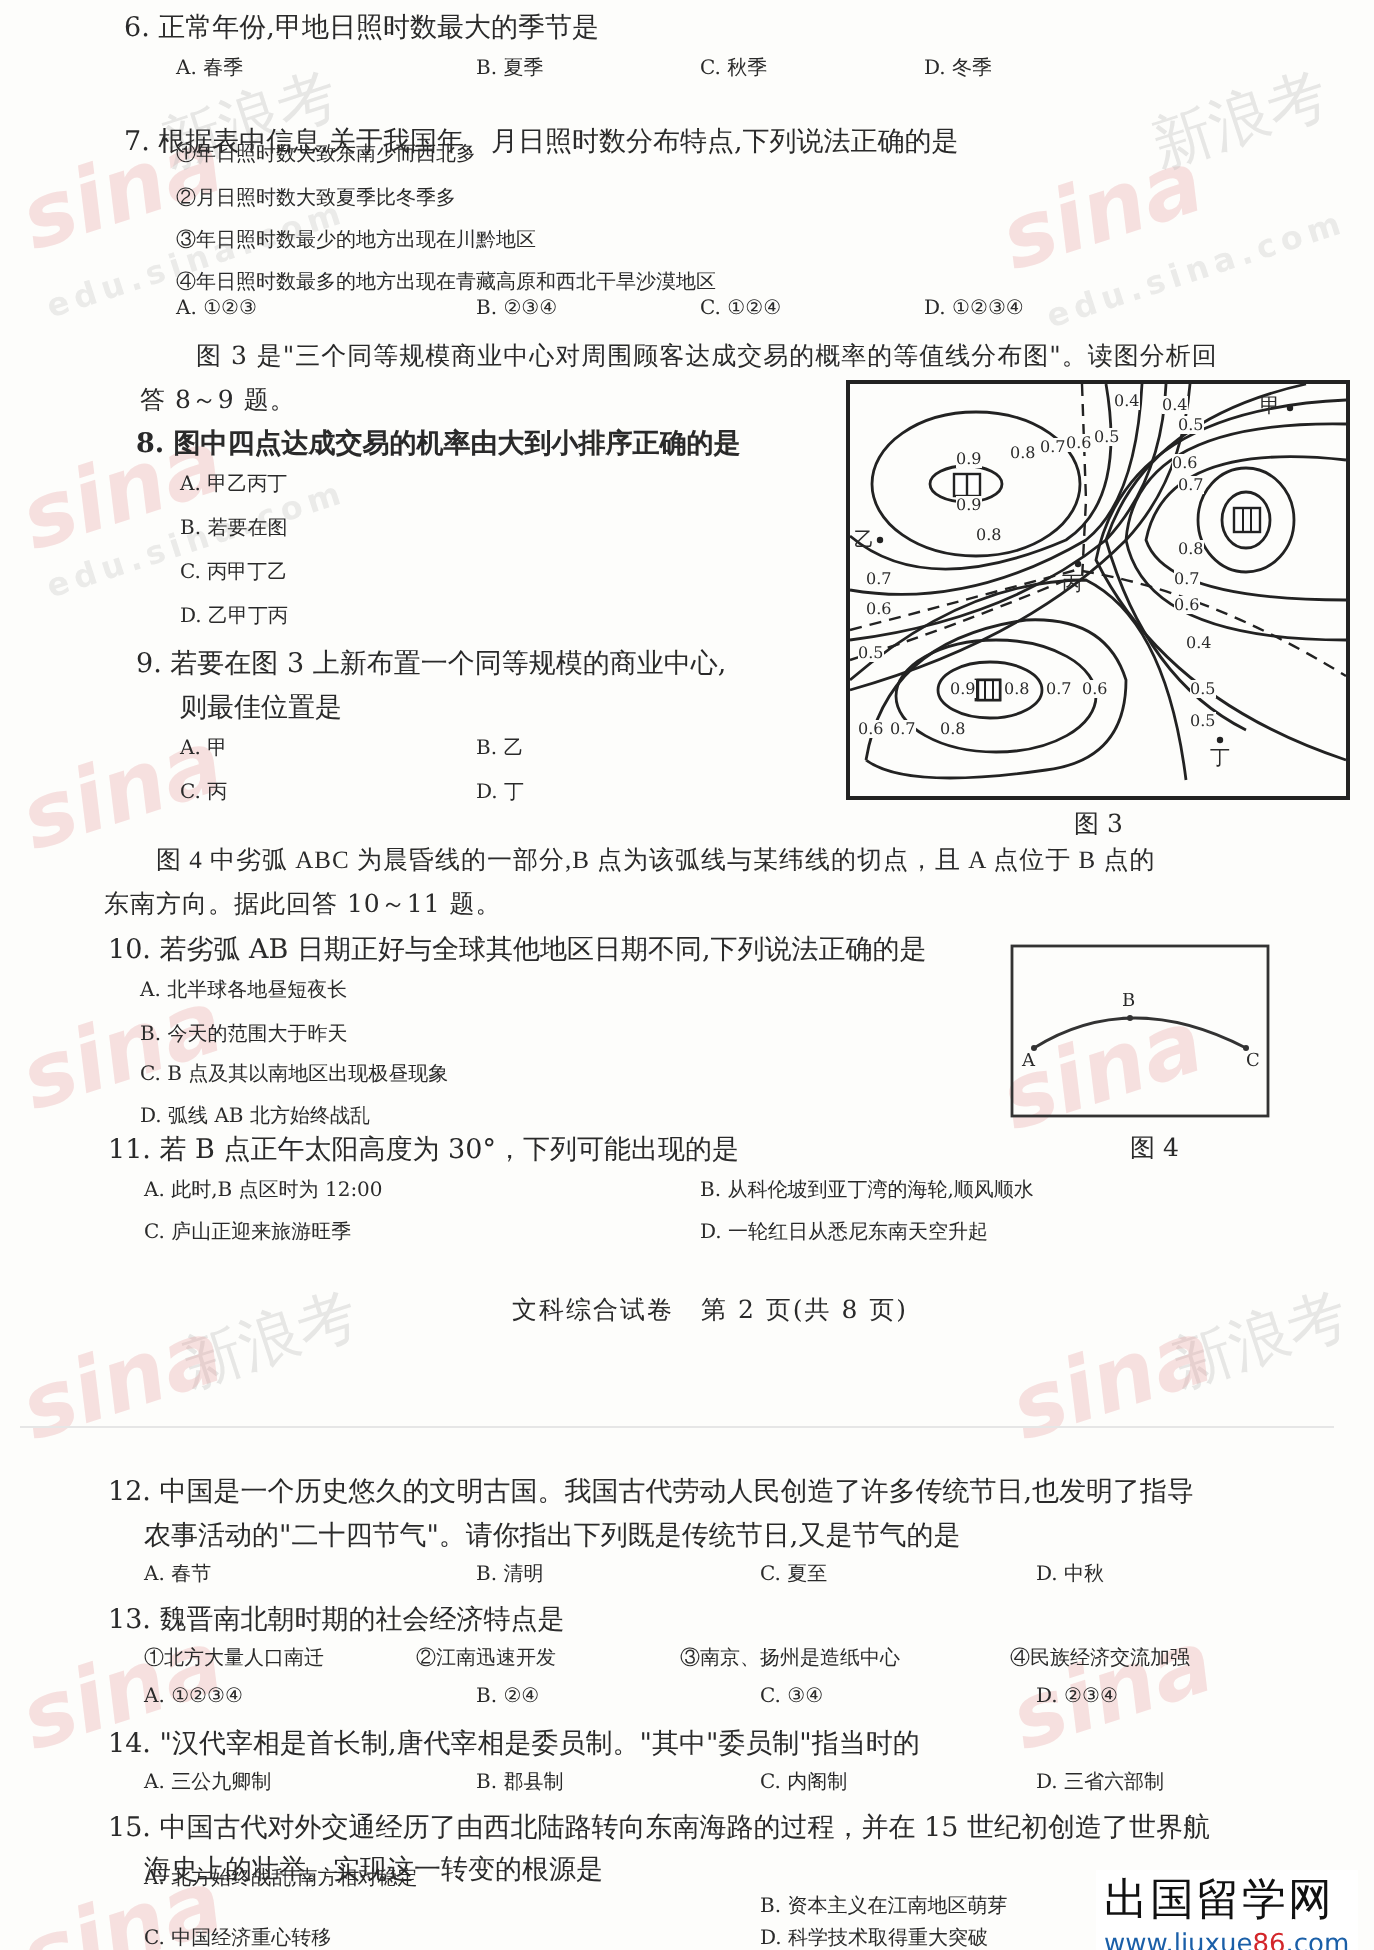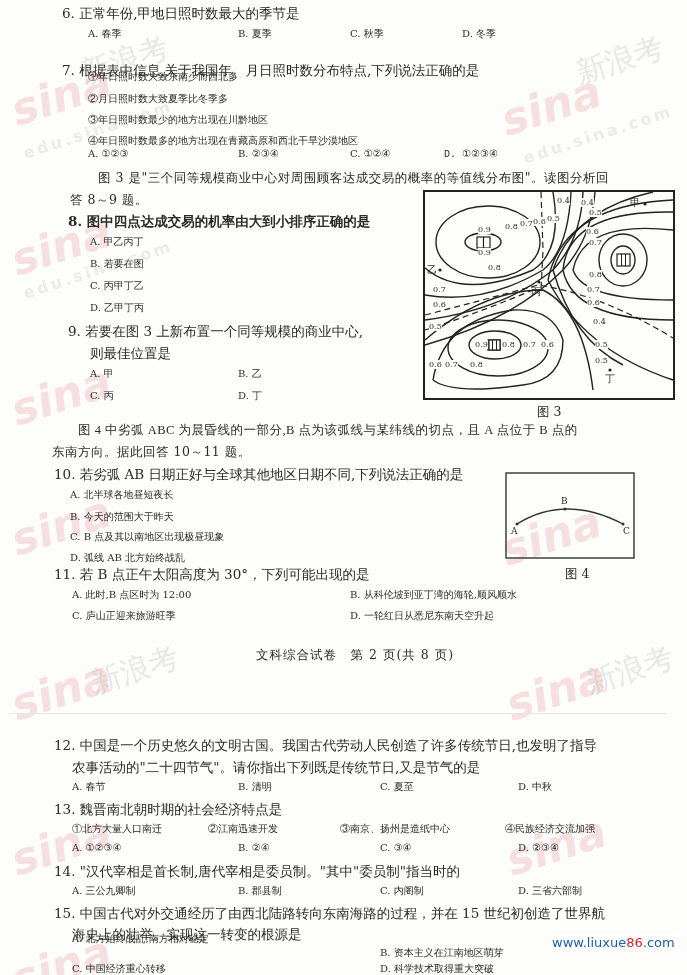--- a/index.html
+++ b/index.html
@@ -54,21 +54,21 @@
 <div class="abs opt" style="left:462px;top:27px;">D.  冬季</div>
 
 <div class="abs q" style="left:62px;top:62px;">7.  根据表中信息,关于我国年、月日照时数分布特点,下列说法正确的是</div>
 <div class="abs opt" style="left:88px;top:70px;">①年日照时数大致东南少而西北多</div>
 <div class="abs opt" style="left:88px;top:92px;">②月日照时数大致夏季比冬季多</div>
 <div class="abs opt" style="left:88px;top:113px;">③年日照时数最少的地方出现在川黔地区</div>
 <div class="abs opt" style="left:88px;top:134px;">④年日照时数最多的地方出现在青藏高原和西北干旱沙漠地区</div>
 <div class="abs opt" style="left:88px;top:148px;">A.  ①②③</div>
 <div class="abs opt" style="left:238px;top:148px;">B.  ②③④</div>
 <div class="abs opt" style="left:350px;top:148px;">C.  ①②④</div>
-<div class="abs opt" style="left:444px;top:148px;font-family:Liberation Mono, monospace;">D.  ①②③④</div>
+<div class="abs opt" style="left:462px;top:148px;">D.  ①②③④</div>
 
 <div class="abs intro" style="left:98px;top:170px;">图 3 是"三个同等规模商业中心对周围顾客达成交易的概率的等值线分布图"。读图分析回</div>
 <div class="abs intro" style="left:70px;top:192px;">答 8～9 题。</div>
 
 <div class="abs q" style="left:68px;top:213px;font-weight:bold;">8.  图中四点达成交易的机率由大到小排序正确的是</div>
 <div class="abs opt" style="left:90px;top:235px;">A.  甲乙丙丁</div>
 <div class="abs opt" style="left:90px;top:257px;">B.  若要在图</div>
 <div class="abs opt" style="left:90px;top:279px;">C.  丙甲丁乙</div>
 <div class="abs opt" style="left:90px;top:301px;">D.  乙甲丁丙</div>
 
@@ -215,14 +215,15 @@
 <div class="abs opt" style="left:518px;top:884px;">D.  三省六部制</div>
 
 <div class="abs q" style="left:54px;top:905px;">15.  中国古代对外交通经历了由西北陆路转向东南海路的过程，并在 15 世纪初创造了世界航</div>
 <div class="abs q" style="left:72px;top:926px;">海史上的壮举。实现这一转变的根源是</div>
 <div class="abs opt" style="left:72px;top:932px;">A.  北方始终战乱,南方相对稳定</div>
 <div class="abs opt" style="left:380px;top:946px;">B.  资本主义在江南地区萌芽</div>
 <div class="abs opt" style="left:72px;top:962px;">C.  中国经济重心转移</div>
 <div class="abs opt" style="left:380px;top:962px;">D.  科学技术取得重大突破</div>
 
 <div class="abs" style="left:548px;top:935px;background:rgba(255,255,255,0.85);padding:0 4px;">
+  <div class="logo-cn">出国留学网</div>
   <div class="logo-url"><span>www.liuxue</span><span class="red">86</span><span>.com</span></div>
 </div>
 
 </body></html>

